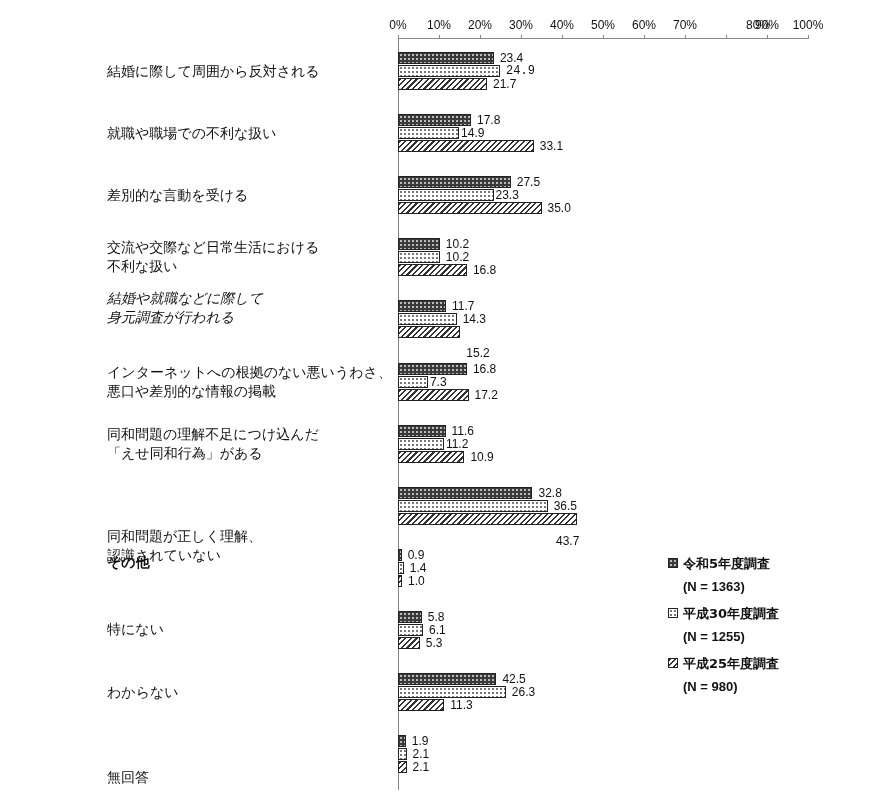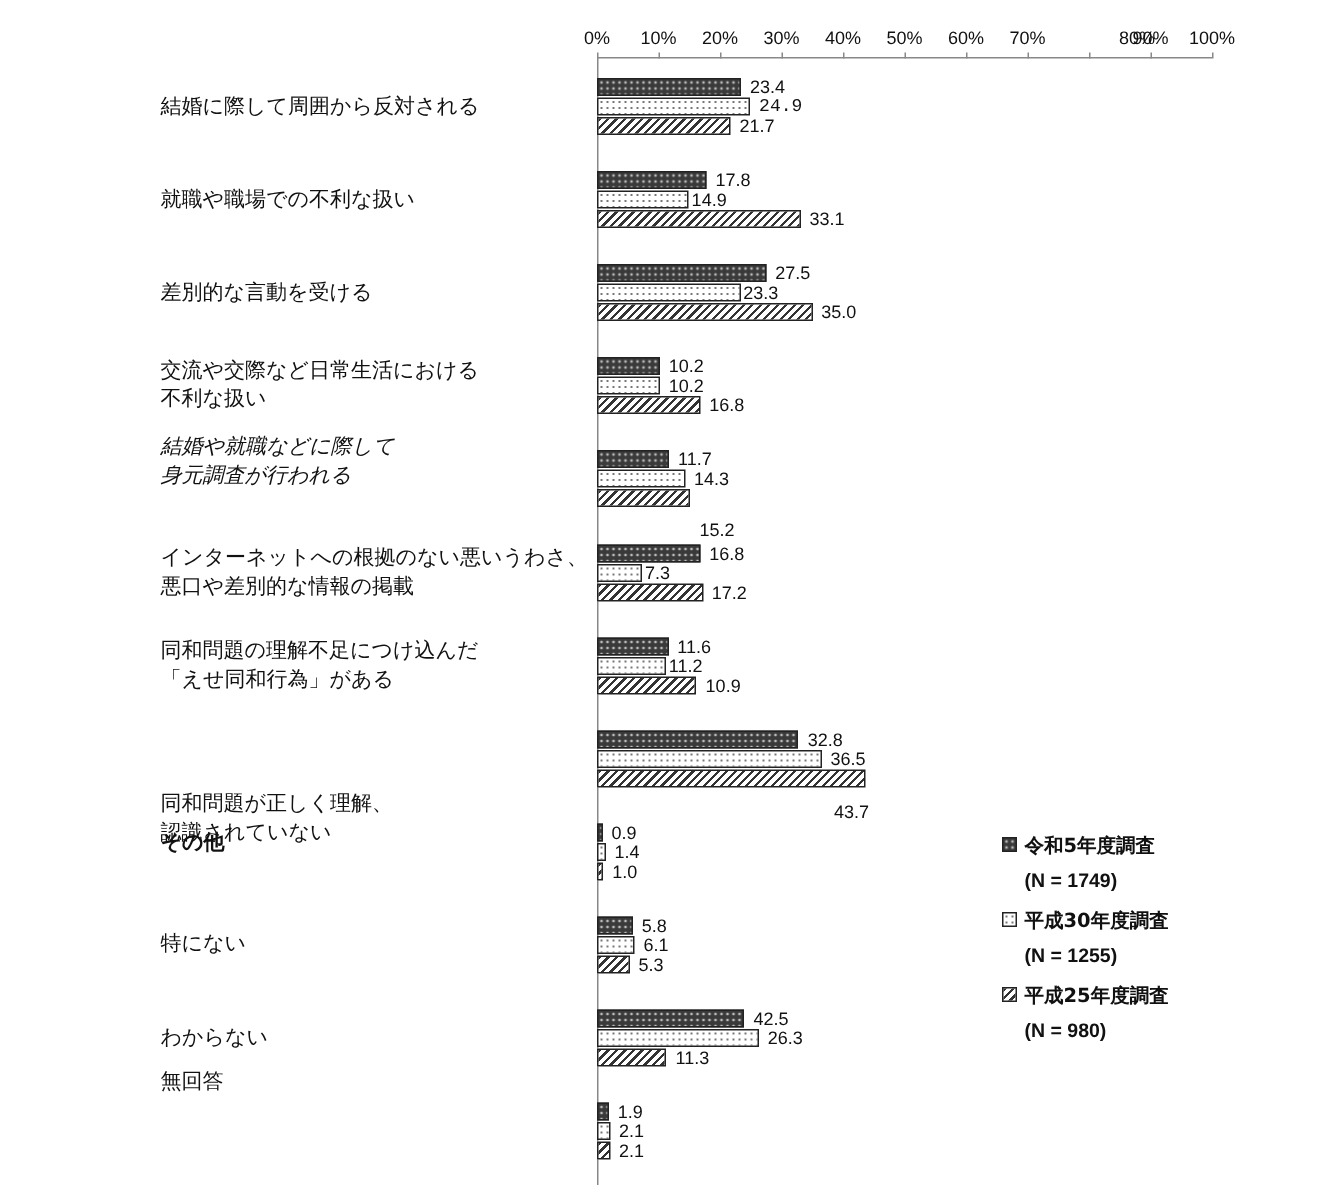--- a/index.html
+++ b/index.html
@@ -133,33 +133,33 @@
       <div class="val" style="left: 429.01px; top: 623.9px;">6.1</div>
       <div class="bar s2" style="left: 398px; top: 636.9px; width: 21.73px;"></div>
       <div class="val" style="left: 425.73px; top: 636.9px;">5.3</div>
       <div class="cat-label" style="top: 682.5px;">わからない</div>
       <div class="bar s0" style="left: 398px; top: 673px; width: 98.4px;"></div>
       <div class="val" style="left: 502.4px; top: 673px;">42.5</div>
       <div class="bar s1" style="left: 398px; top: 686px; width: 107.83px;"></div>
       <div class="val" style="left: 511.83px; top: 686px;">26.3</div>
       <div class="bar s2" style="left: 398px; top: 699px; width: 46.33px;"></div>
       <div class="val" style="left: 450.33px; top: 699px;">11.3</div>
-      <div class="cat-label" style="top: 712px; text-align: center;">無回答</div>
+      <div class="cat-label" style="top: 768px; text-align: center;">無回答</div>
       <div class="bar s0" style="left: 398px; top: 735.1px; width: 7.79px;"></div>
       <div class="val" style="left: 411.79px; top: 735.1px;">1.9</div>
       <div class="bar s1" style="left: 398px; top: 748.1px; width: 8.61px;"></div>
       <div class="val" style="left: 412.61px; top: 748.1px;">2.1</div>
       <div class="bar s2" style="left: 398px; top: 761.1px; width: 8.61px;"></div>
       <div class="val" style="left: 412.61px; top: 761.1px;">2.1</div>
     </div>
   <div class="legend" id="legend">
       <div class="legend-item">
         <div class="legend-swatch s0"></div>
         <div class="legend-name">令和5年度調査</div>
-        <div class="legend-n">(N = 1749)</div>
+        <div class="legend-n">(N = 1363)</div>
       </div>
       <div class="legend-item">
         <div class="legend-swatch s1"></div>
         <div class="legend-name">平成30年度調査</div>
         <div class="legend-n">(N = 1255)</div>
       </div>
       <div class="legend-item">
         <div class="legend-swatch s2"></div>
         <div class="legend-name">平成25年度調査</div>
         <div class="legend-n">(N = 980)</div>

